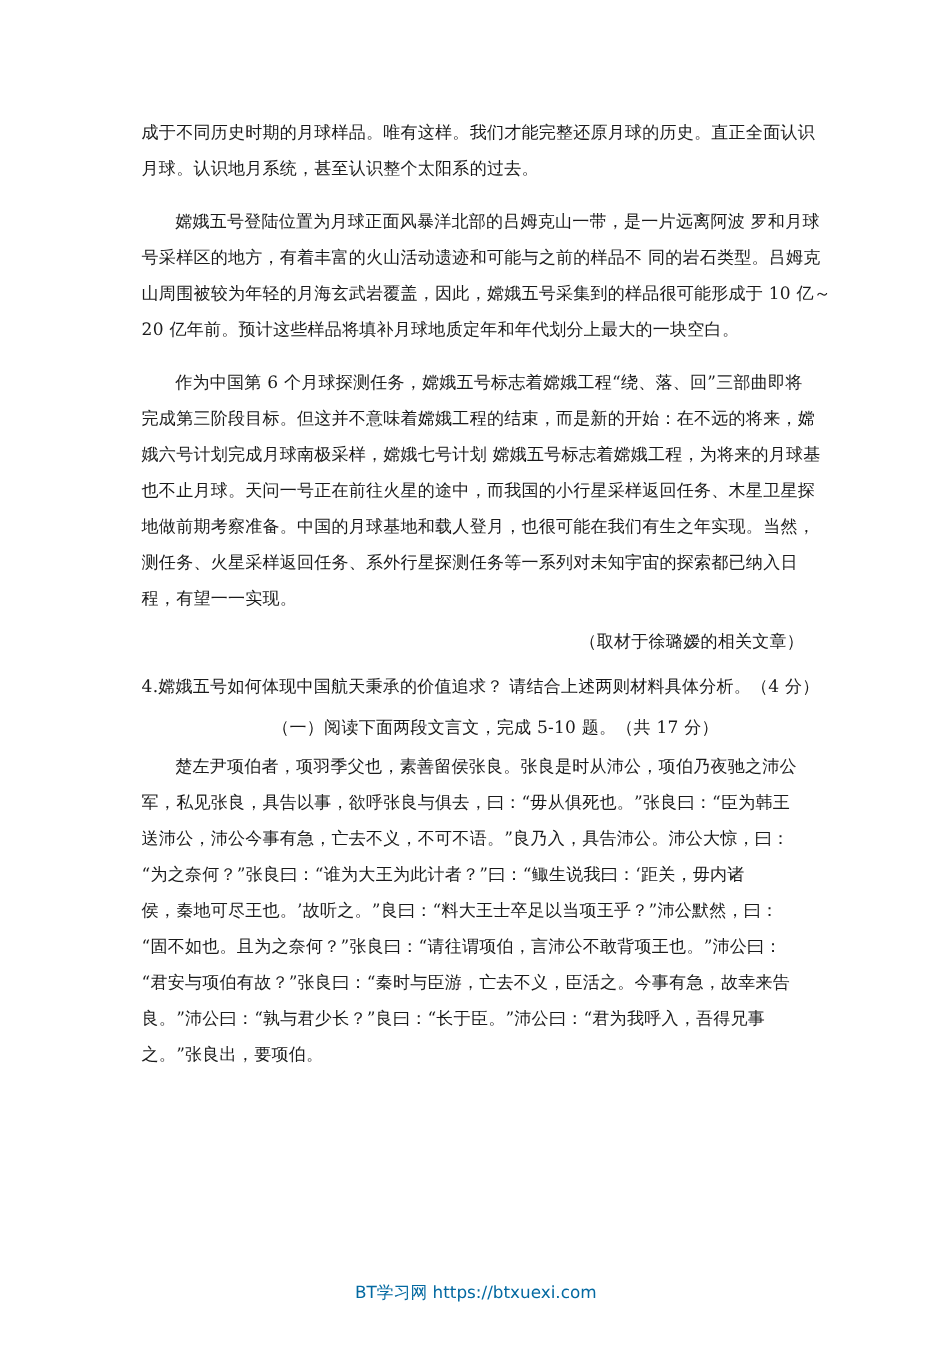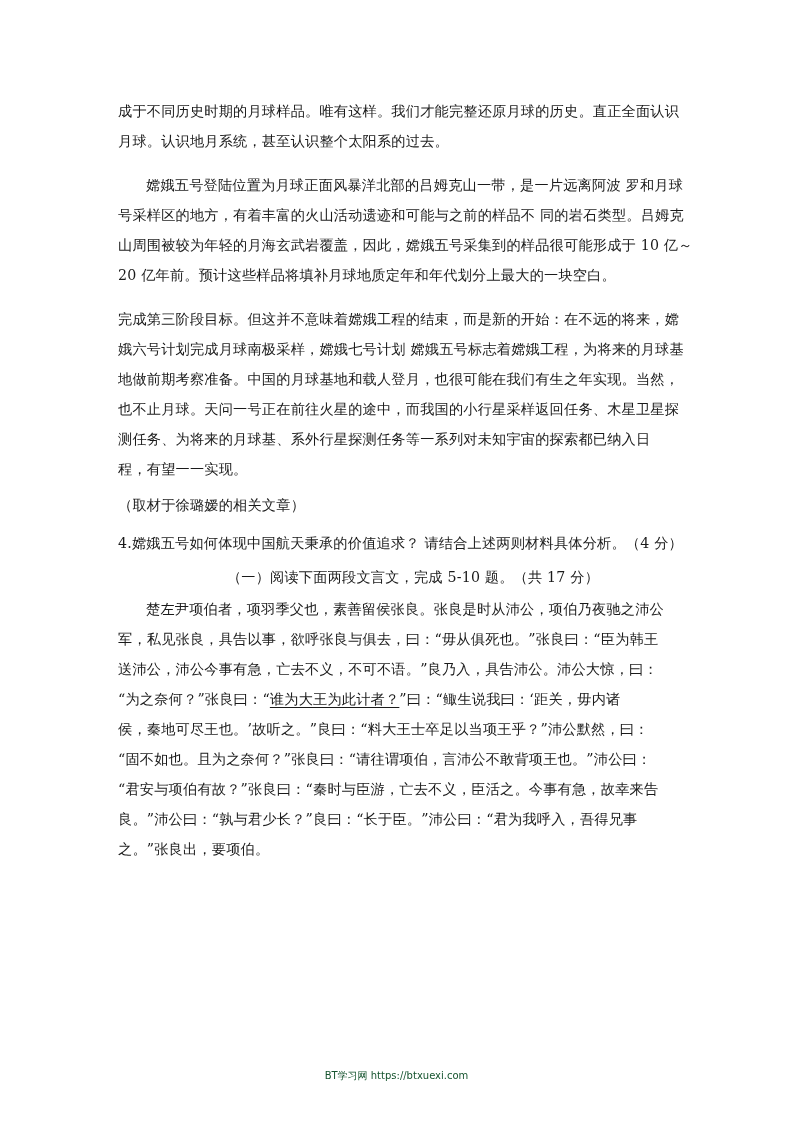--- a/index.html
+++ b/index.html
@@ -3,47 +3,48 @@
 <meta charset="utf-8">
 <style>
   html, body { margin: 0; padding: 0; background: #ffffff; }
   body { width: 793px; height: 1122px; position: relative; overflow: hidden;
          font-family: "DejaVu Serif", "Liberation Serif", serif; color: #1a1a1a; }
   .page { position: absolute; left: 118px; top: 96px; width: 560px; }
   .line { font-size: 14.2px; line-height: 30px; height: 30px; white-space: nowrap; letter-spacing: 0.2px; }
   .indent { padding-left: 28px; }
   .opt { padding-left: 22px; height: 34px; line-height: 34px; }
   .q { height: 34px; line-height: 34px; }
-  .right { padding-right: 8px; margin-top: 6px; margin-bottom: 6px; }
+  .right { text-align: right; padding-right: 8px; margin-top: 6px; margin-bottom: 6px; }
   .para-gap { margin-top: 14px; }
   .sub { padding-left: 30px; height: 34px; line-height: 34px; text-align: center; }
-  .ul { text-decoration: underline; text-underline-offset: 3px; }
+  .ul { text-underline-offset: 3px; }
   .footer { position: absolute; top: 1069px; left: 0; width: 793px; text-align: center;
-            font-family: "DejaVu Sans", "Liberation Sans", sans-serif; font-size: 10px; color: #14532d; }
+            font-family: "DejaVu Sans", "Liberation Sans", sans-serif; font-size: 14px; color: #0369a1; }
 </style>
 </head>
 <body>
 
 <div class="page">
   <div>
     <div class="line">成于不同历史时期的月球样品。唯有这样。我们才能完整还原月球的历史。直正全面认识</div>
     <div class="line">月球。认识地月系统，甚至认识整个太阳系的过去。</div>
   </div>
   <div class="para-gap">
     <div class="line indent">嫦娥五号登陆位置为月球正面风暴洋北部的吕姆克山一带，是一片远离阿波 罗和月球</div>
     <div class="line">号采样区的地方，有着丰富的火山活动遗迹和可能与之前的样品不 同的岩石类型。吕姆克</div>
     <div class="line">山周围被较为年轻的月海玄武岩覆盖，因此，嫦娥五号采集到的样品很可能形成于 10 亿～</div>
     <div class="line">20 亿年前。预计这些样品将填补月球地质定年和年代划分上最大的一块空白。</div>
   </div>
   <div class="para-gap">
+    <div class="line indent">作为中国第 6 个月球探测任务，嫦娥五号标志着嫦娥工程“绕、落、回”三部曲即将</div>
     <div class="line">完成第三阶段目标。但这并不意味着嫦娥工程的结束，而是新的开始：在不远的将来，嫦</div>
     <div class="line">娥六号计划完成月球南极采样，嫦娥七号计划 嫦娥五号标志着嫦娥工程，为将来的月球基</div>
+    <div class="line">也不止月球。天问一号正在前往火星的途中，而我国的小行星采样返回任务、木星卫星探</div>
     <div class="line">地做前期考察准备。中国的月球基地和载人登月，也很可能在我们有生之年实现。当然，</div>
-    <div class="line">也不止月球。天问一号正在前往火星的途中，而我国的小行星采样返回任务、木星卫星探</div>
-    <div class="line">测任务、为将来的月球基、系外行星探测任务等一系列对未知宇宙的探索都已纳入日</div>
+    <div class="line">测任务、火星采样返回任务、系外行星探测任务等一系列对未知宇宙的探索都已纳入日</div>
     <div class="line">程，有望一一实现。</div>
   </div>
   <div class="line right">（取材于徐璐嫒的相关文章）</div>
 
 
   <div class="line q">4.嫦娥五号如何体现中国航天秉承的价值追求？ 请结合上述两则材料具体分析。（4 分）</div>
   <div class="line sub">（一）阅读下面两段文言文，完成 5-10 题。（共 17 分）</div>
 
   <div>
     <div class="line indent"><span>楚左尹项伯者，项羽季父也，素善留侯张良。张良是时从沛公，项伯乃夜驰之沛公</span></div>

